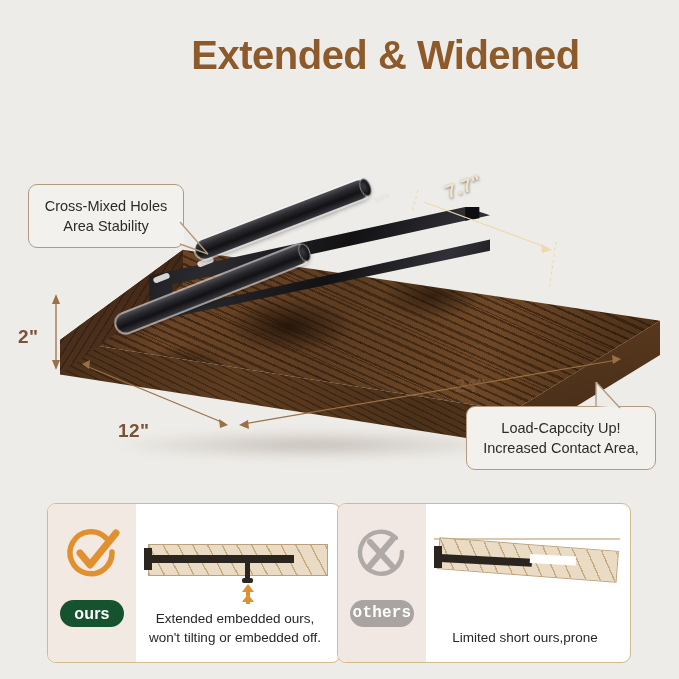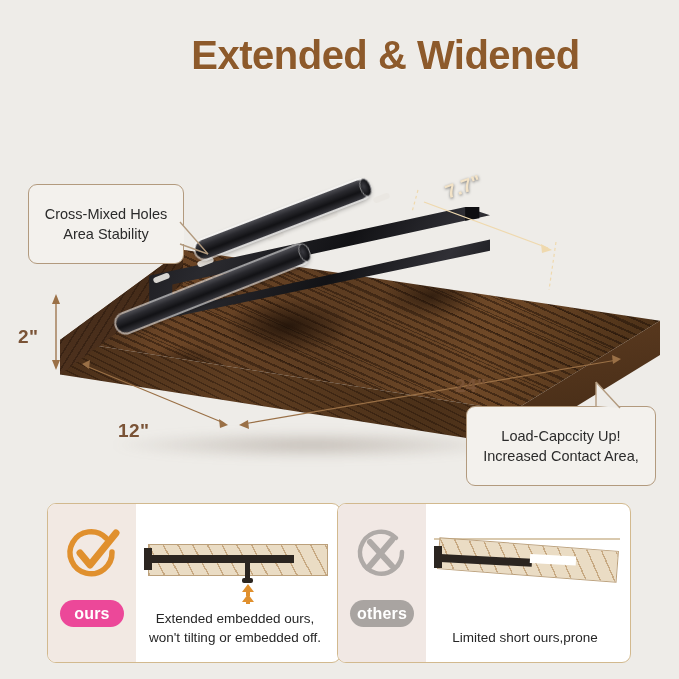--- a/index.html
+++ b/index.html
@@ -120,21 +120,21 @@
   .dim-77{left:445px;top:6px;color:#F3E3C7;font-size:19px;font-weight:bold;
           text-shadow:0 1px 3px rgba(0,0,0,.55);transform:rotate(-19deg);}
 
   .dimline{position:absolute;background:#9A7046;}
   .dimline.h{height:1.4px;}
 
   
   .bubble{
     position:absolute;background:#F3F1ED;border:1.4px solid #B29A7E;border-radius:9px;
     color:#2B2B2B;font-size:14.5px;line-height:20px;text-align:center;
-    padding:19px 13px;box-sizing:border-box;
+    padding:11px 13px;box-sizing:border-box;
   }
 
   
   .panels{position:absolute;left:0;top:497px;width:679px;height:172px;}
   .panel{
     position:absolute;top:6px;width:294px;height:160px;
     border:1.3px solid #D2B98E;border-radius:9px;background:#FFFFFF;
     overflow:hidden;box-sizing:border-box;
   }
   .panel.left{left:47px;}
@@ -143,22 +143,22 @@
     position:absolute;left:0;top:0;width:88px;height:100%;
     background:#F2E9E3;
   }
   .panel.right .panel-badgecol{background:#F1E8E4;}
   .mark-icon{position:absolute;left:14px;top:22px;width:60px;height:56px;}
   .badge{
     position:absolute;left:12px;top:96px;width:64px;height:27px;border-radius:14px;
     color:#FFFFFF;font-size:16px;font-weight:bold;text-align:center;line-height:27px;
     letter-spacing:.2px;
   }
-  .badge.ours{background:#ec4899;}
-  .badge.others{background:#A9A4A1;}
+  .badge.ours{background:#14532d;}
+  .badge.others{background:#A9A4A1;font-family:Liberation Mono, monospace;}
   .panel-caption{
     position:absolute;left:90px;right:8px;bottom:15px;
     text-align:center;color:#262626;font-size:13.5px;line-height:19px;
   }
   .wood-fig{position:absolute;left:96px;top:22px;width:188px;height:78px;}
   .plank{
     position:absolute;left:4px;top:18px;width:180px;height:32px;
     background:
       repeating-linear-gradient(62deg,
         #C7A982 0px,#C7A982 1.4px,

